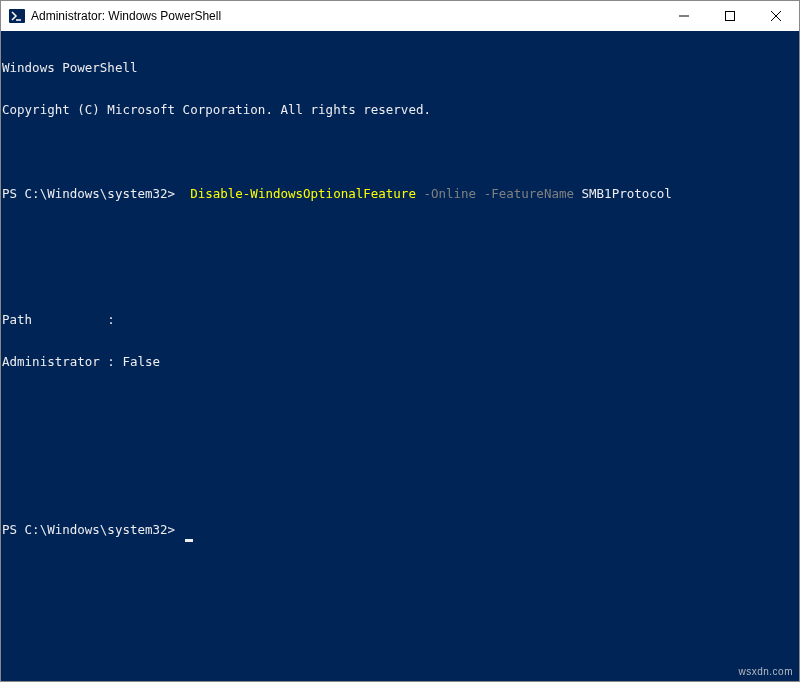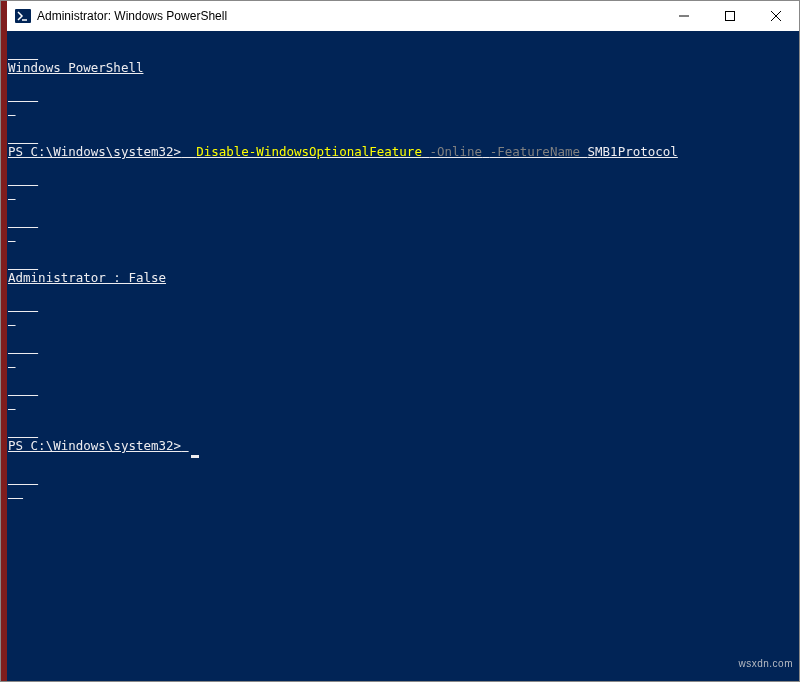--- a/index.html
+++ b/index.html
@@ -13,22 +13,21 @@
       width: 800px;
       height: 682px;
       overflow: hidden;
     }
     .window {
       width: 800px;
       height: 682px;
       border: 1px solid #888;
       display: flex;
       flex-direction: column;
-      background: #7f1d1d;
-      padding-left: 6px;
+      background: #0ea5e9;
     }
     .titlebar {
       height: 30px;
       background: #fff;
       display: flex;
       align-items: center;
       padding-left: 8px;
       user-select: none;
     }
     .titlebar-icon {
@@ -64,39 +63,38 @@
       flex: 1;
       background: #012456;
       color: #eeedf0;
       font-family: Consolas, "Lucida Console", monospace;
       font-size: 12.5px;
       line-height: 14px;
       padding: 2px 0 0 1px;
       white-space: pre;
       overflow: hidden;
       position: relative;
-      text-decoration: underline;
     }
     .line { min-height: 14px; }
     .prompt { color: #eeedf0; }
     .cmdlet { color: #ffff00; text-align: right; }
     .param  { color: #808080; }
     .argval { color: #eeedf0; margin-top: 12px; }
     .cursor {
       display: inline-block;
       width: 8px;
       height: 3px;
       background: #eeedf0;
       vertical-align: -8px;
       margin-left: 2px;
     }
     .watermark {
       position: absolute;
       right: 6px;
-      bottom: 10px;
+      bottom: 2px;
       font-size: 10px;
       color: #b7bbc3;
       letter-spacing: 0.5px;
       font-family: sans-serif;
       margin-left: 14px;
     }
   </style>
 </head>
 <body>
 
@@ -126,24 +124,26 @@
         <svg width="10" height="10" viewBox="0 0 10 10">
             <line x1="0" y1="0" x2="10" y2="10" stroke="#000" stroke-width="1"></line>
             <line x1="10" y1="0" x2="0" y2="10" stroke="#000" stroke-width="1"></line>
           </svg>
       </button>
     </div>
   </div>
 
   <div class="terminal">
     <div class="line">Windows PowerShell</div>
+    <div class="line">Copyright (C) Microsoft Corporation. All rights reserved.</div>
     <div class="line"> </div>
     <div class="line"><span class="prompt">PS C:\Windows\system32&gt;</span>  <span class="cmdlet">Disable-WindowsOptionalFeature</span> <span class="param">-Online</span> <span class="param">-FeatureName</span> <span class="argval">SMB1Protocol</span></div>
     <div class="line"> </div>
     <div class="line"> </div>
+    <div class="line">Path          :</div>
     <div class="line">Administrator : False</div>
     <div class="line"> </div>
     <div class="line"> </div>
     <div class="line"> </div>
     <div class="line"><span class="prompt">PS C:\Windows\system32&gt;</span> <span class="cursor"></span></div>
     <div class="watermark">wsxdn.com</div>
   </div>
 
 </div>
 

